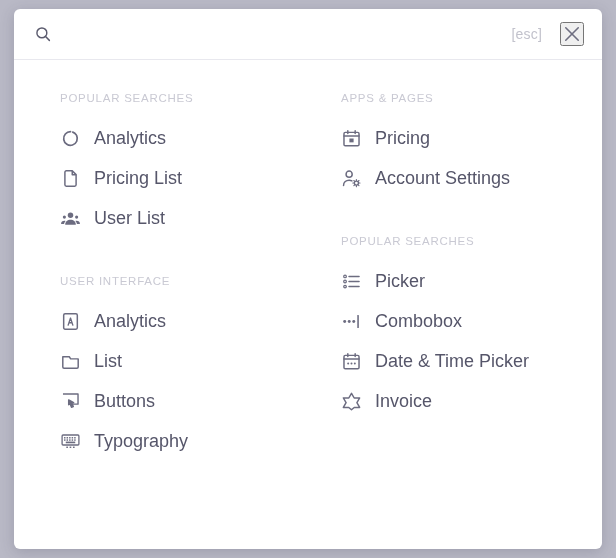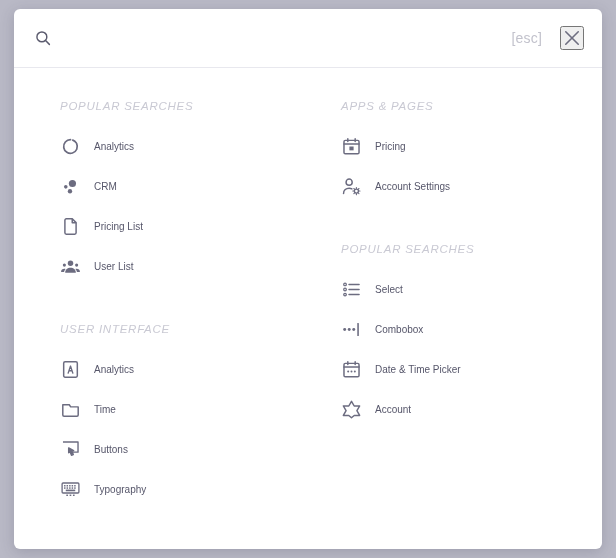--- a/index.html
+++ b/index.html
@@ -24,21 +24,21 @@
     height: 540px;
     background: #ffffff;
     border-radius: 6px;
     box-shadow: 0 3px 14px rgba(60,60,80,0.22);
     overflow: hidden;
   }
 
   
   #searchbar {
     position: relative;
-    height: 59px;
+    height: 51px;
     display: flex;
     align-items: center;
     padding: 0 18px 0 20px;
     border-bottom: 1px solid #e8e8ee;
   }
 
   #search-icon {
     width: 18px;
     height: 18px;
     flex: 0 0 18px;
@@ -94,21 +94,20 @@
 
   .section + .section { margin-top: 37px; }
 
   .section-title {
     font-size: 11.5px;
     letter-spacing: 0.75px;
     color: #c9c9d3;
     text-transform: uppercase;
     margin-bottom: 14px;
     user-select: none;
-    font-style: italic;
   }
 
   .item {
     display: flex;
     align-items: center;
     height: 40px;
     cursor: pointer;
     color: #5b5b6e;
   }
 
@@ -116,21 +115,21 @@
     width: 21px;
     height: 21px;
     flex: 0 0 21px;
     display: block;
     color: #6c6c80;
   }
   .item .ico svg { display: block; width: 21px; height: 21px; }
 
   .item .label {
     margin-left: 13px;
-    font-size: 10px;
+    font-size: 18px;
     color: #56566a;
     white-space: nowrap;
   }
 </style>
 </head>
 <body>
 
 <div id="dialog">
 
   <div id="searchbar">
@@ -158,30 +157,20 @@
             <span class="ico">
               <svg viewBox="0 0 24 24" fill="none" stroke="currentColor" stroke-width="2" stroke-linecap="round">
                 <path d="M12 4.2a7.8 7.8 0 1 0 7.05 4.45"></path>
                 <path d="M14.6 4.65a7.8 7.8 0 0 1 4 3.2"></path>
               </svg>
             </span>
             <span class="label">Analytics</span>
           </div>
           <div class="item">
             <span class="ico">
-              <svg viewBox="0 0 24 24" fill="currentColor">
-                <circle cx="14.2" cy="8.6" r="4.1"></circle>
-                <circle cx="6.6" cy="12.4" r="2.05"></circle>
-                <circle cx="11.4" cy="17.4" r="2.5"></circle>
-              </svg>
-            </span>
-            <span class="label">CRM</span>
-          </div>
-          <div class="item">
-            <span class="ico">
               <svg viewBox="0 0 24 24" fill="none" stroke="currentColor" stroke-width="1.7" stroke-linejoin="round">
                 <path d="M14 3.2H7.2a1.6 1.6 0 0 0-1.6 1.6v14.4a1.6 1.6 0 0 0 1.6 1.6h9.6a1.6 1.6 0 0 0 1.6-1.6V7.6z"></path>
                 <path d="M14 3.2V7.6h4.4"></path>
               </svg>
             </span>
             <span class="label">Pricing List</span>
           </div>
           <div class="item">
             <span class="ico">
               <svg viewBox="0 0 24 24" fill="currentColor">
@@ -206,21 +195,21 @@
               </svg>
             </span>
             <span class="label">Analytics</span>
           </div>
           <div class="item">
             <span class="ico">
               <svg viewBox="0 0 24 24" fill="none" stroke="currentColor" stroke-width="1.7" stroke-linejoin="round">
                 <path d="M3.2 6.6h7.4l1.6 2.4h8.6v9.4a1.4 1.4 0 0 1-1.4 1.4H4.6a1.4 1.4 0 0 1-1.4-1.4z"></path>
               </svg>
             </span>
-            <span class="label">Time</span>
+            <span class="label">List</span>
           </div>
           <div class="item">
             <span class="ico">
               <svg viewBox="0 0 24 24" fill="none" stroke="currentColor" stroke-width="1.6" stroke-linejoin="round">
                 <path d="M3.4 3.4h17.2v11.6h-6.4"></path>
                 <path d="M9.9 10.2v5.6l1.6-1.3 1.6 4.2 2.1-.9-1.7-4.1 2.1-.3z" fill="currentColor" stroke-linecap="round"></path>
               </svg>
             </span>
             <span class="label">Buttons</span>
           </div>
@@ -280,21 +269,21 @@
           <div class="section-title">POPULAR SEARCHES</div>
           <div class="item">
             <span class="ico">
               <svg viewBox="0 0 24 24" fill="none" stroke="currentColor" stroke-width="1.8" stroke-linecap="round">
                 <circle cx="4.6" cy="6.2" r="1.5" stroke-width="1.4"></circle>
                 <circle cx="4.6" cy="12" r="1.5" stroke-width="1.4"></circle>
                 <circle cx="4.6" cy="17.8" r="1.5" stroke-width="1.4"></circle>
                 <path d="M9.2 6.2h11.4M9.2 12h11.4M9.2 17.8h11.4"></path>
               </svg>
             </span>
-            <span class="label">Select</span>
+            <span class="label">Picker</span>
           </div>
           <div class="item">
             <span class="ico">
               <svg viewBox="0 0 24 24" fill="currentColor">
                 <circle cx="4.2" cy="12" r="1.7"></circle>
                 <circle cx="9.4" cy="12" r="1.7"></circle>
                 <circle cx="14.6" cy="12" r="1.7"></circle>
                 <rect x="18.6" y="4.6" width="1.8" height="14.8" rx="0.6"></rect>
               </svg>
             </span>
@@ -314,19 +303,19 @@
               </svg>
             </span>
             <span class="label">Date &amp; Time Picker</span>
           </div>
           <div class="item">
             <span class="ico">
               <svg viewBox="0 0 24 24" fill="none" stroke="currentColor" stroke-width="1.7" stroke-linejoin="round">
                 <path d="M12 2.6l3.1 5.4h6.2l-3.1 5.4 3.1 5.4h-6.2L12 21.4 8.9 18.8H2.7l3.1-5.4L2.7 8h6.2z"></path>
               </svg>
             </span>
-            <span class="label">Account</span>
+            <span class="label">Invoice</span>
           </div>
         </div>
       </div>
     </div>
 
 </div>
 
 </body></html>

